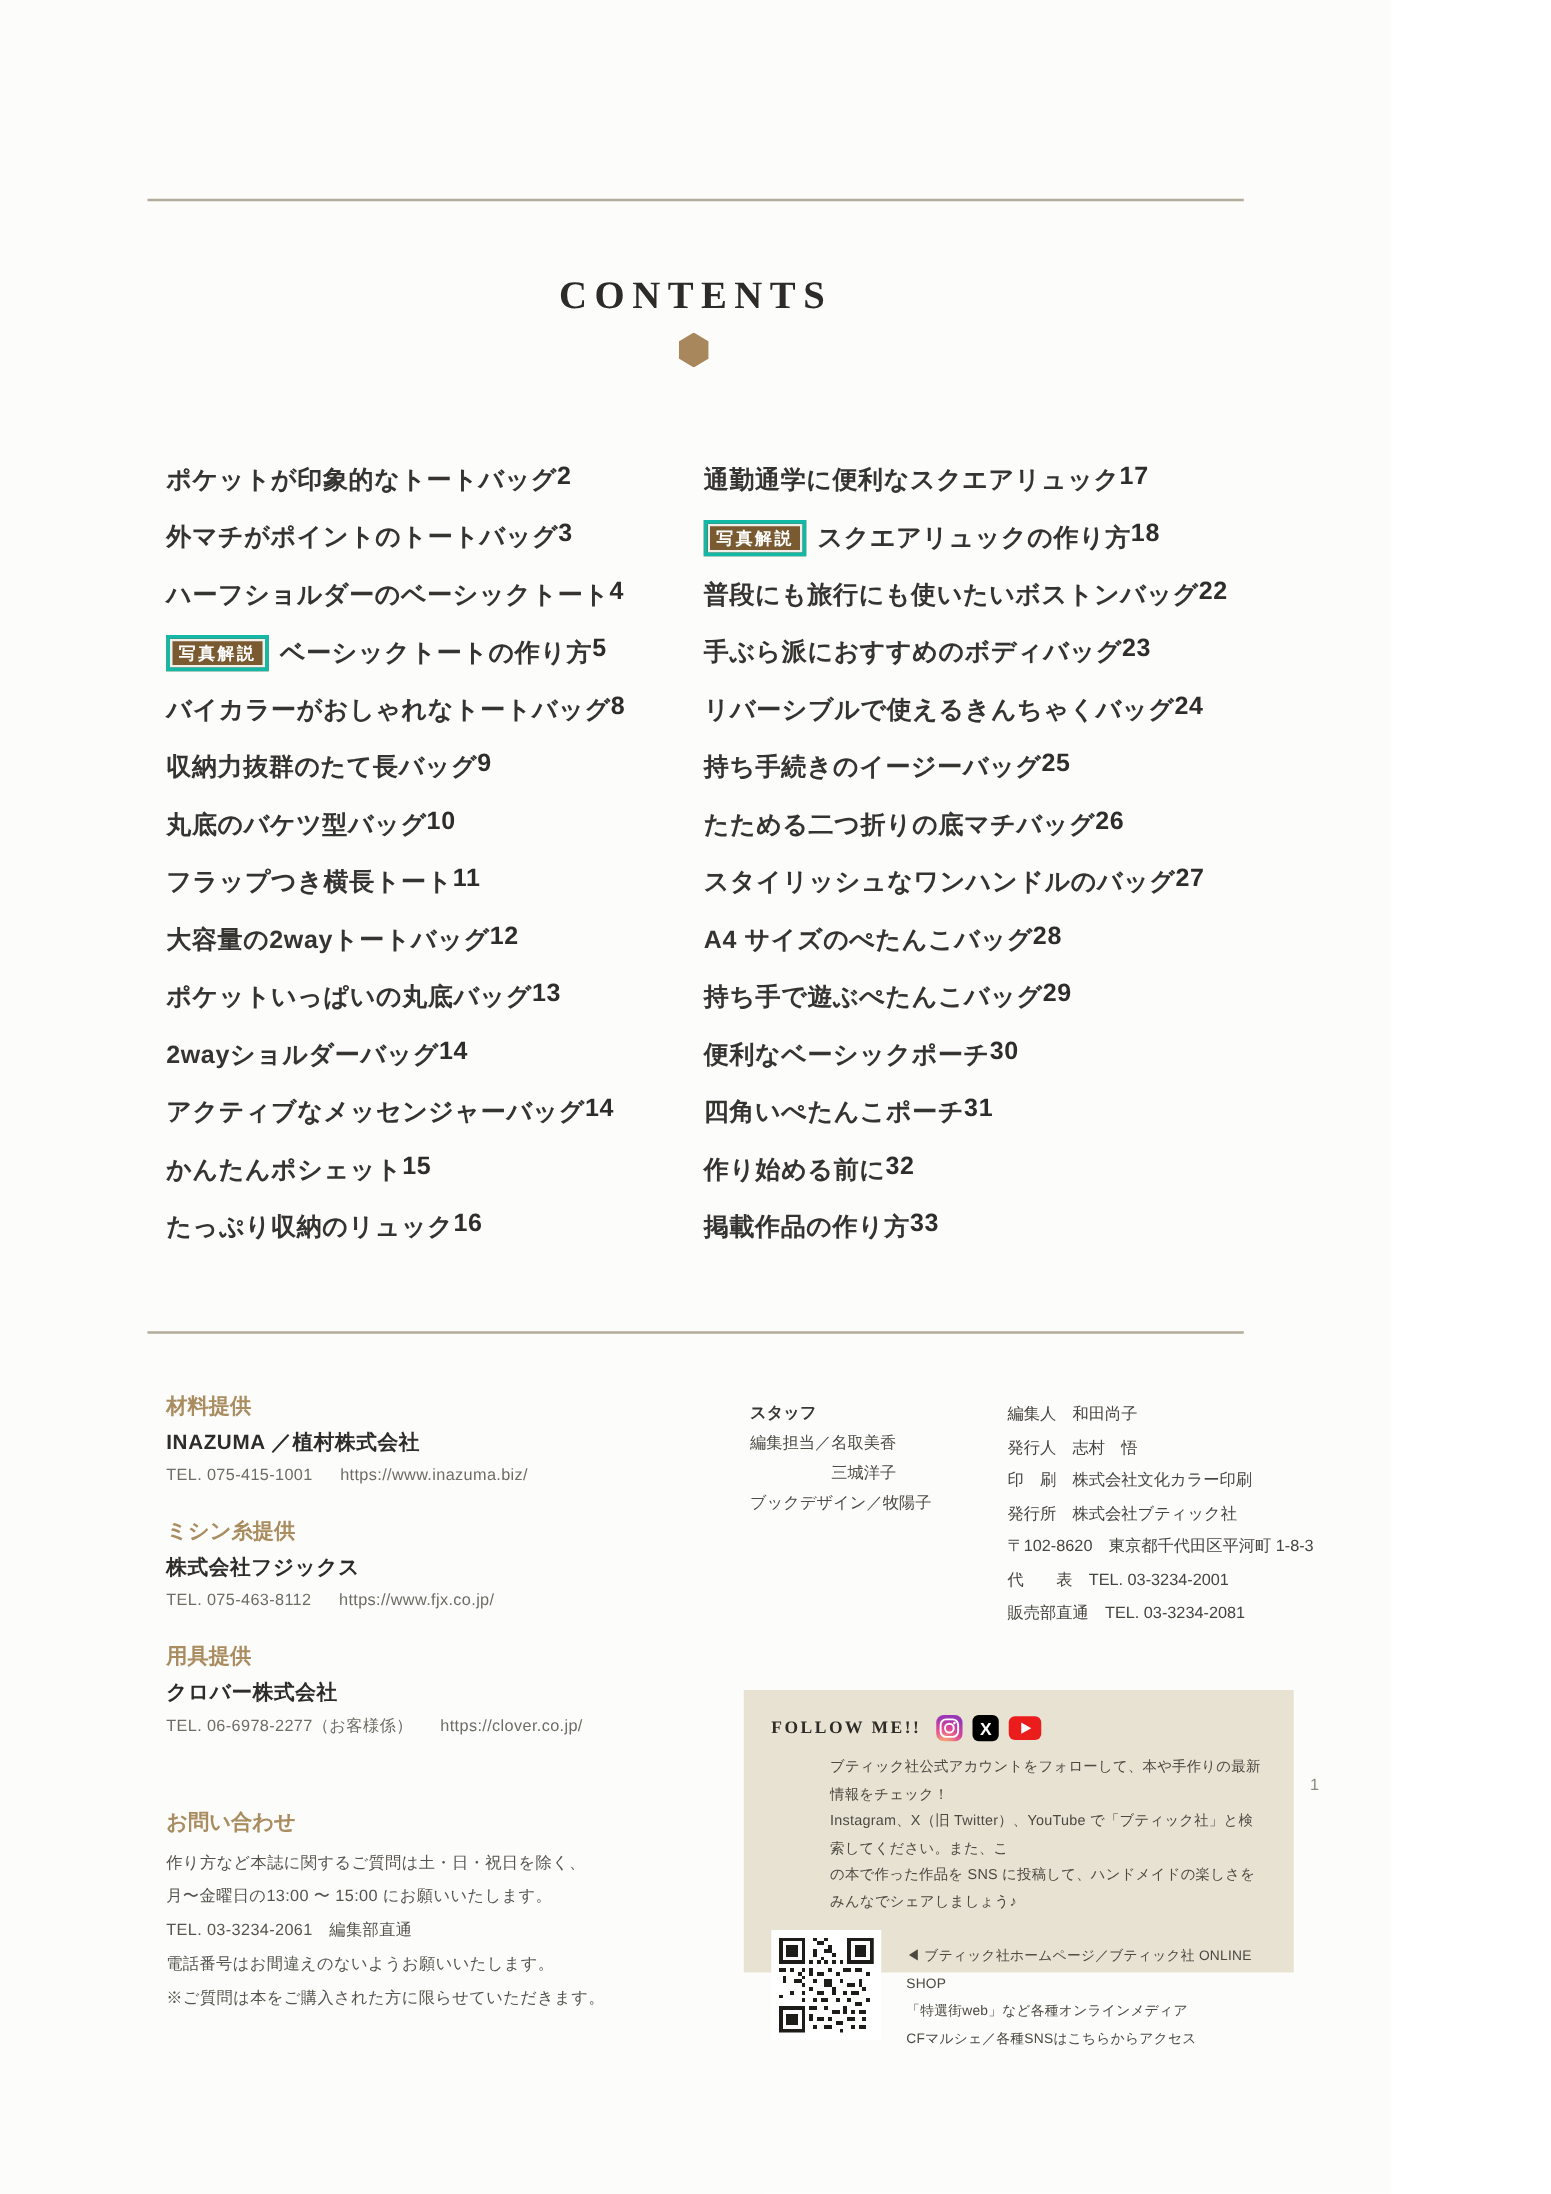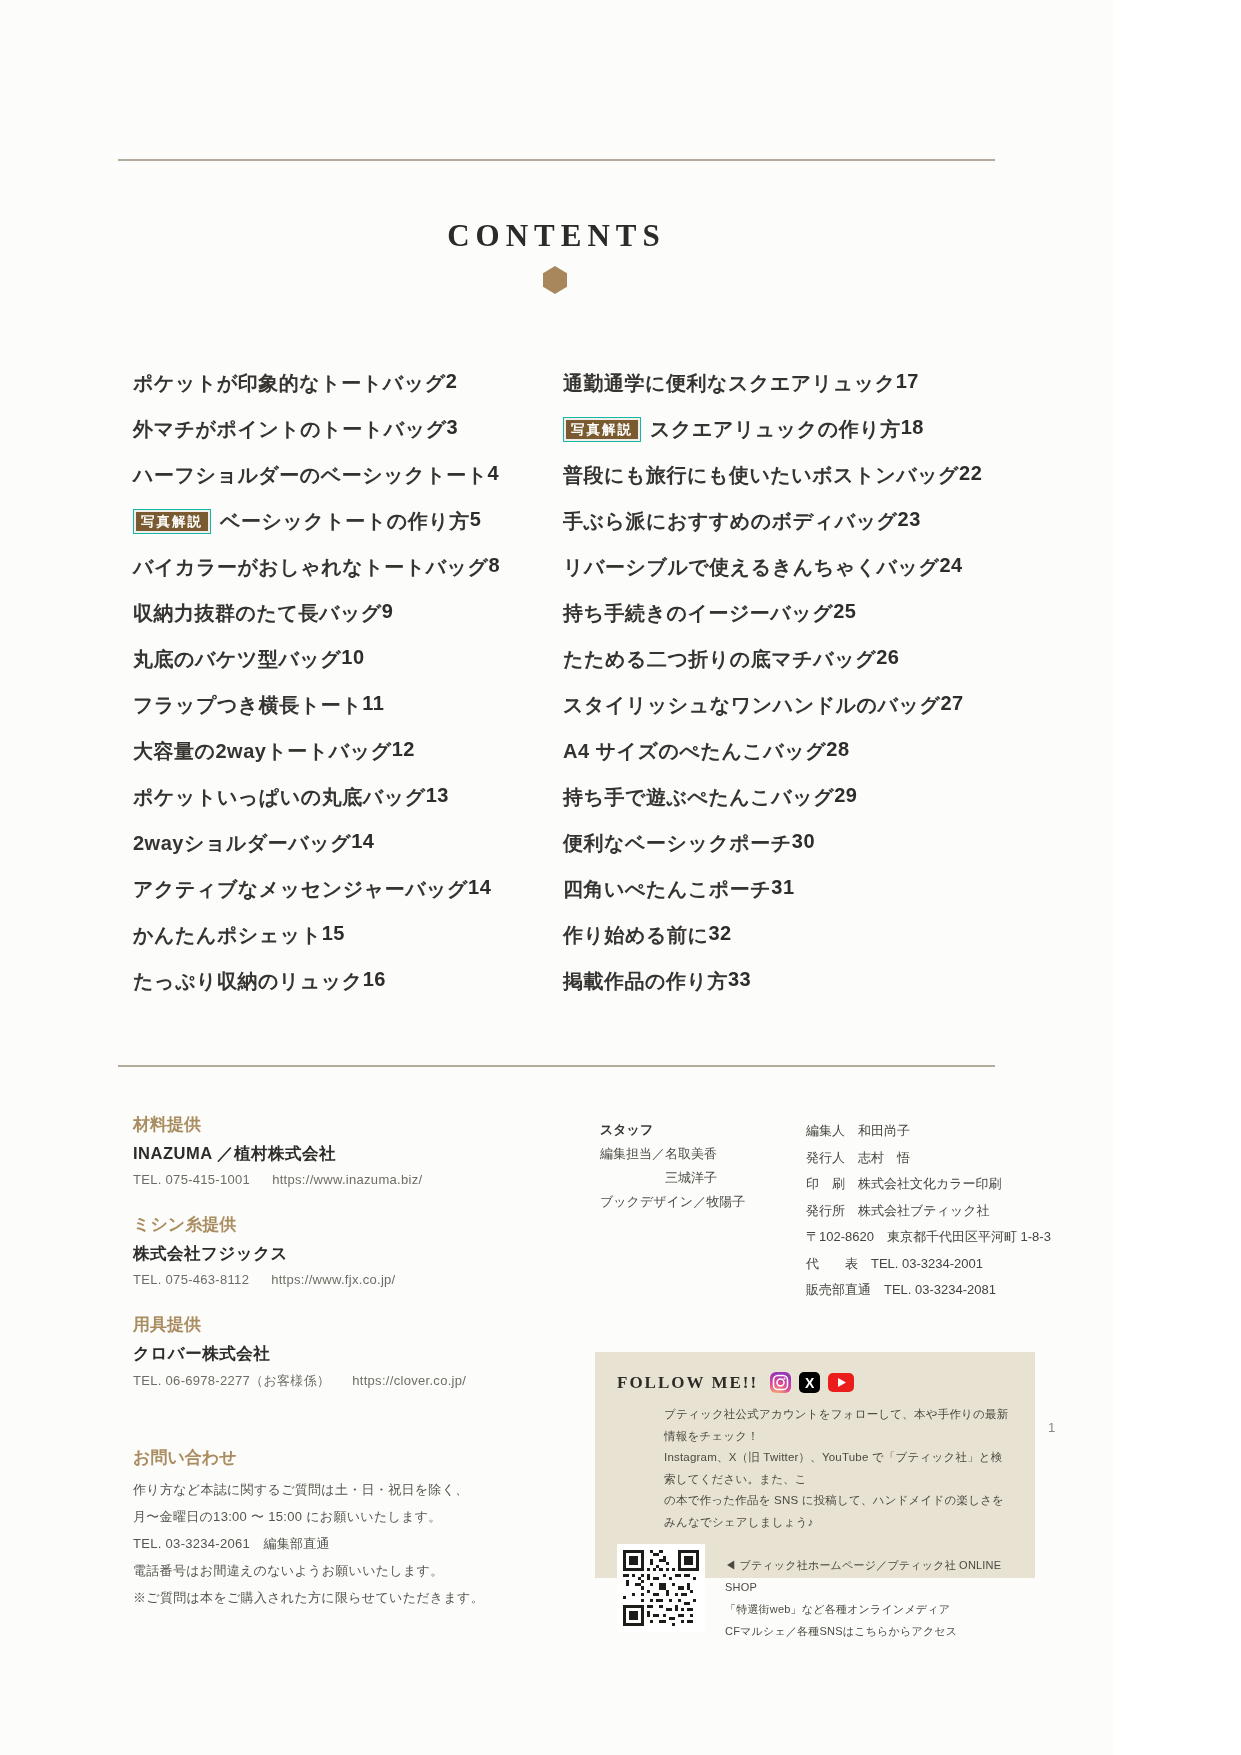--- a/index.html
+++ b/index.html
@@ -35,21 +35,21 @@
     height:46px;display:flex;justify-content:flex-start;align-items:flex-start;
     font-size:20px;font-weight:700;color:#363430;letter-spacing:.5px;
     white-space:nowrap;
   }
   .toc-page{font-size:20px;font-weight:700;color:#2f2d29;}
   .badge{
     display:inline-block;vertical-align:2px;
     background:#7a5a30;color:#fff;
     font-size:13.5px;font-weight:700;letter-spacing:2px;
     padding:3px 7px 2px;margin-right:9px;
-    border:1px solid #14b8a6;
+    border:3px solid #14b8a6;
     box-shadow:inset 0 0 0 2px rgba(255,255,255,.9);
   }
 
   
   .credits-left{position:absolute;left:133px;top:1113px;width:420px;}
   .prov-heading{color:#a98c5f;font-weight:700;font-size:17px;margin:0 0 7px;}
   .prov-name{font-weight:700;font-size:16.5px;color:#2e2c28;margin:0 0 7px;letter-spacing:.5px;}
   .prov-tel{font-size:13px;color:#6e6c64;margin:0 0 26px;letter-spacing:.3px;}
   .prov-tel .url{margin-left:22px;}
   .inquiry{margin-top:56px;}
@@ -62,21 +62,21 @@
   .publisher{position:absolute;left:806px;top:1118px;width:240px;font-size:13px;line-height:26.5px;color:#46443e;white-space:nowrap;}
 
   
   .follow-box{
     position:absolute;left:595px;top:1352px;width:440px;height:226px;
     background:#e8e2d3;box-sizing:border-box;padding:20px 22px;
   }
   .follow-header{display:flex;align-items:center;gap:8px;}
   .follow-title{
     font-family:"Liberation Serif",serif;font-weight:700;
-    font-size:17px;letter-spacing:2px;color:#2e2c27;margin-right:4px;
+    font-size:14px;letter-spacing:2px;color:#2e2c27;margin-right:4px;
   }
   .sns-icon{display:inline-flex;align-items:center;justify-content:center;}
   .icon-insta{
     width:21px;height:21px;border-radius:6px;
     background:radial-gradient(circle at 30% 115%,#fdc468 0%,#df4996 48%,#9b36b7 80%);
   }
   .icon-x{
     width:21px;height:21px;border-radius:5px;background:#000;
     color:#fff;font-weight:700;font-size:14px;font-family:"Liberation Sans",sans-serif;
   }

